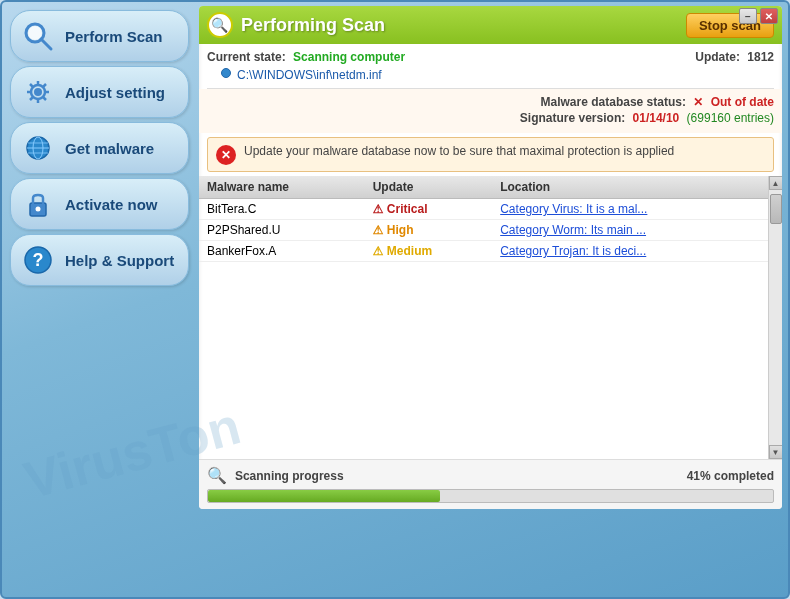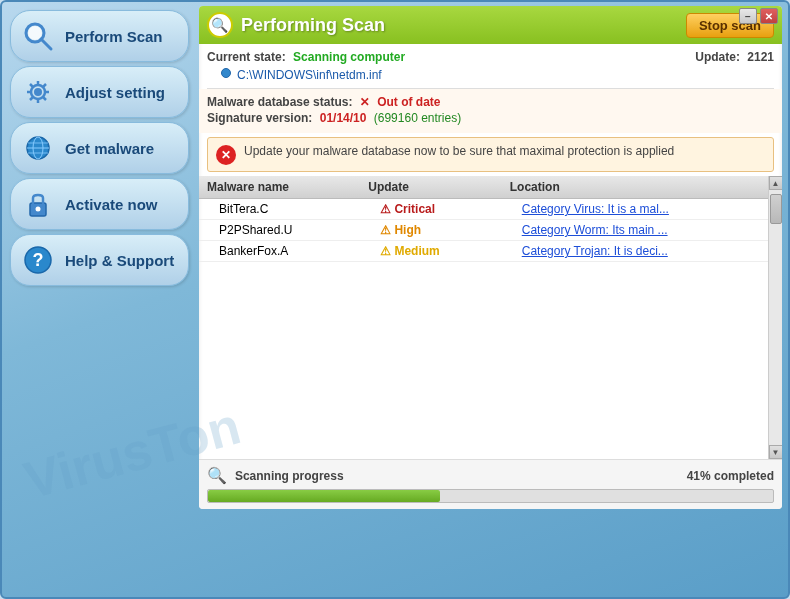--- a/index.html
+++ b/index.html
@@ -227,20 +227,21 @@
     }
 
     
     .db-status-area {
       padding: 6px 8px;
       background: #fff8f0;
     }
     .db-line {
       font-size: 12px;
       margin-bottom: 2px;
+      text-align: right;
     }
     .db-label { color: #444; font-weight: bold; }
     .db-out { color: #cc2222; font-weight: bold; }
     .db-sig-ver { color: #cc2222; font-weight: bold; }
     .db-entries { color: #228822; }
 
     
     .warning-box {
       margin: 4px 8px;
       background: #fff4e0;
@@ -274,21 +275,21 @@
     .malware-table th {
       background: linear-gradient(to bottom, #e8e8e8, #d0d0d0);
       padding: 4px 8px;
       font-size: 12px;
       font-weight: bold;
       color: #333;
       text-align: left;
       border-bottom: 1px solid #bbb;
     }
     .malware-table td {
-      padding: 3px 20px;
+      padding: 3px 8px;
       font-size: 12px;
       border-bottom: 1px solid #eee;
     }
     .location-link { color: #1d4ed8; text-decoration: underline; cursor: pointer; }
     .table-wrapper {
       position: relative;
       overflow: hidden;
     }
     .scrollbar-area {
       position: absolute;
@@ -456,21 +457,21 @@
         <button class="stop-scan-btn">Stop scan</button>
       </div>
 
       <div class="status-row">
         <div>
           <span class="status-label">Current state:</span>
           <span style="color:#22aa22; font-weight:bold; margin-left:4px;">Scanning computer</span>
         </div>
         <div>
           <span class="total-value">Update:</span>
-          <span class="total-value" style="margin-left:4px;">2121</span>
+          <span class="total-value" style="margin-left:4px;">1812</span>
         </div>
       </div>
 
       <div class="file-row">
         <div class="file-dot"></div>
         <span class="file-path">C:\WINDOWS\inf\netdm.inf</span>
       </div>
 
       <div class="separator"></div>
 

